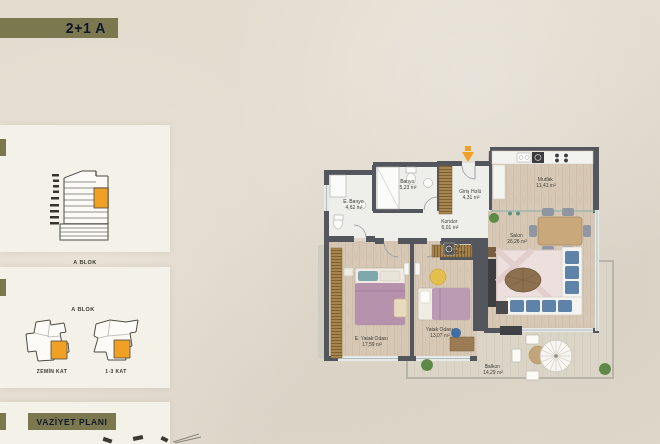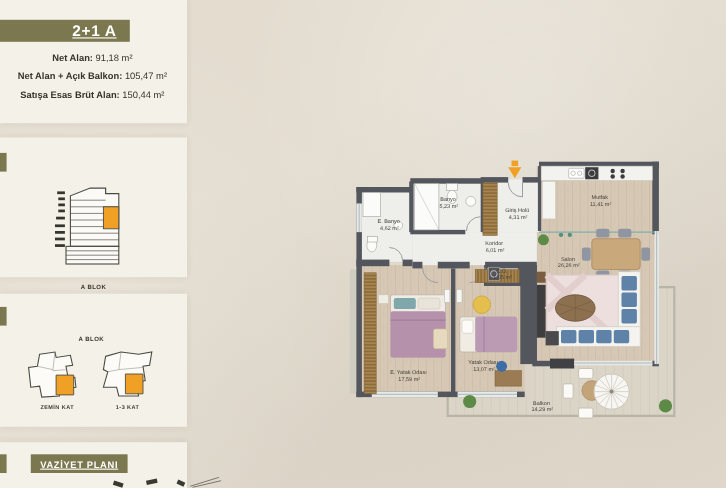--- a/index.html
+++ b/index.html
@@ -6,56 +6,40 @@
   #app{position:relative;width:660px;height:444px;overflow:hidden;
     font-family:"Liberation Sans",sans-serif;
     background-color:#e3dccf;
     background-image:
       radial-gradient(circle at 72% 18%, rgba(255,255,255,.28), transparent 42%),
       radial-gradient(circle at 88% 65%, rgba(120,108,88,.10), transparent 50%),
       radial-gradient(circle at 42% 92%, rgba(120,108,88,.08), transparent 45%),
       radial-gradient(circle at 15% 60%, rgba(255,255,255,.18), transparent 40%);
   }
   .panel{position:absolute;left:0;width:170px;background:#f4f1e8;box-shadow:0 0 6px rgba(90,80,60,.10);}
-  .bar{position:absolute;background:#7b7850;color:#ffffff;font-weight:bold;
-       display:flex;align-items:center;justify-content:center;letter-spacing:.6px;text-decoration:underline;}
+  .bar{position:absolute;background:#7b7850;color:#0f172a;font-weight:bold;
+       display:flex;align-items:center;justify-content:center;letter-spacing:.6px;}
   .stub{position:absolute;left:0;width:6px;background:#7b7850;}
   #title-bar{left:0;top:18px;width:118px;height:20px;font-size:14px;justify-content:flex-end;padding-right:12px;box-sizing:border-box;}
   #kesit-bar{left:30px;top:139px;width:88px;height:17px;font-size:8.5px;}
   #plan-bar{left:30px;top:279px;width:88px;height:17px;font-size:8.5px;}
   #vaziyet-bar{left:28px;top:413px;width:88px;height:17px;font-size:8.5px;text-align:right;}
   .areas{position:absolute;top:44px;left:0;width:168px;text-align:center;font-size:8.5px;color:#35332a;}
   .areas div{height:17px;line-height:17px;}
   .al{font-weight:bold;}
   .caption{position:absolute;color:#3a382e;font-size:5.5px;text-align:center;letter-spacing:.4px;font-weight:bold;}
   svg{display:block;}
   svg text{font-family:"Liberation Sans",sans-serif;}
   .rl{font-size:5px;fill:#45443c;text-anchor:middle;}
 </style>
 </head>
 <body>
 
 <div id="app">
 
-  <div class="panel" style="top:0;height:112px;">
-    <div class="areas">
-      <div>
-        <span class="al">Net Alan:</span>
-        <span>91,18 m²</span>
-      </div>
-      <div>
-        <span class="al">Net Alan + Açık Balkon:</span>
-        <span>105,47 m²</span>
-      </div>
-      <div>
-        <span class="al">Satışa Esas Brüt Alan:</span>
-        <span>150,44 m²</span>
-      </div>
-    </div>
-  </div>
   <div class="bar" id="title-bar">2+1 A</div>
 
   <div class="panel" style="top:125px;height:127px;"></div>
   <div class="stub" style="top:139px;height:17px;"></div>
   <svg style="position:absolute;left:48px;top:168px;" width="74" height="88" viewBox="0 0 74 88">
     <g fill="#35352d">
       <rect x="4" y="6" width="7" height="2.5"></rect>
         <rect x="5" y="11.5" width="6" height="2.5"></rect>
       <rect x="5" y="17" width="6" height="2.5"></rect>
         <rect x="5" y="22.5" width="6" height="2.5"></rect>

